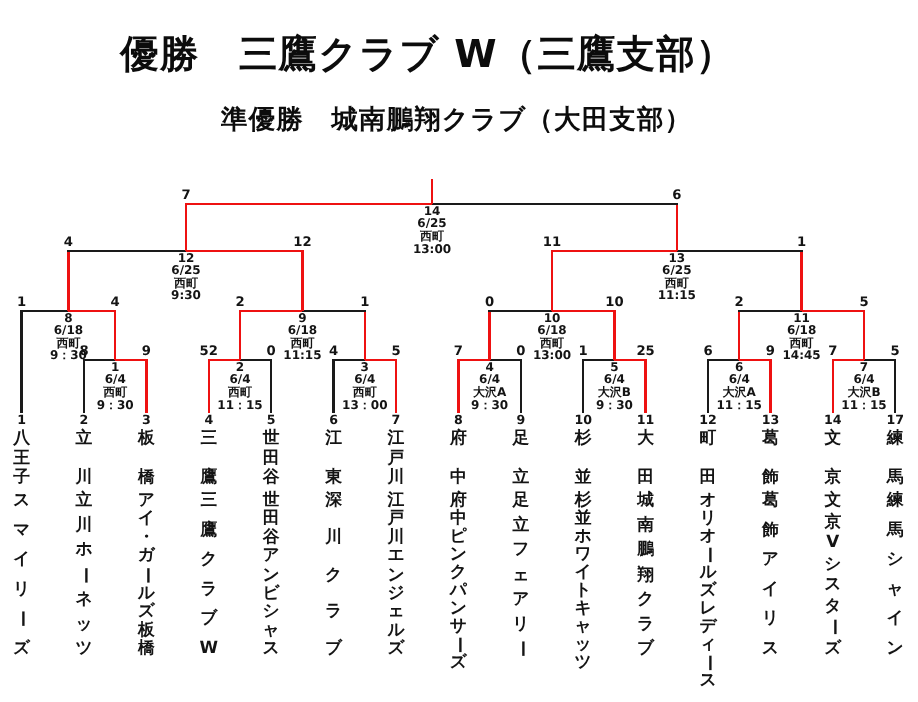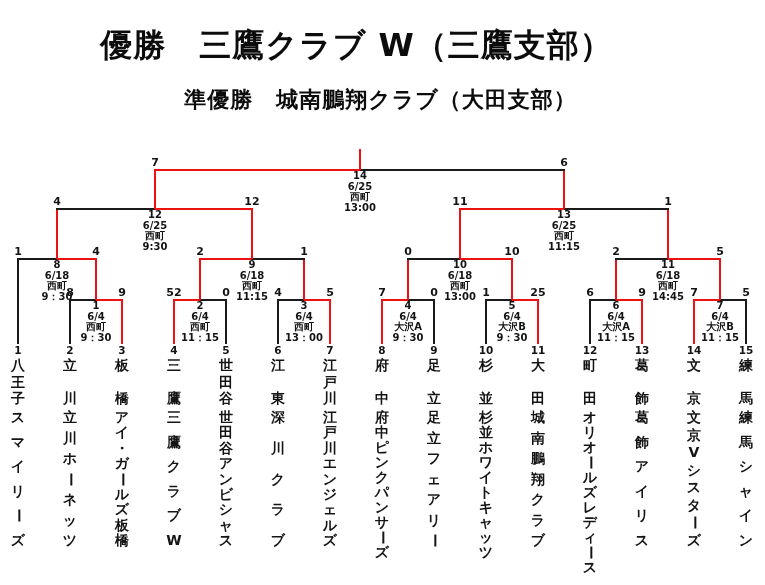--- a/index.html
+++ b/index.html
@@ -418,21 +418,21 @@
           <span class="vchar">京</span>
           <span class="vchar">V</span>
           <span class="vchar">シ</span>
           <span class="vchar">ス</span>
           <span class="vchar">タ</span>
           <span class="vchar rot">ー</span>
           <span class="vchar">ズ</span>
         </div>
       </div>
       <div class="team-col" style="left: 736px;">
-        <div class="team-no">15</div>
+        <div class="team-no">17</div>
         <div class="vstack branch-stack">
           <span class="vchar">練</span>
           <span class="vchar">馬</span>
         </div>
         <div class="vstack name-stack">
           <span class="vchar">練</span>
           <span class="vchar">馬</span>
           <span class="vchar">シ</span>
           <span class="vchar">ャ</span>
           <span class="vchar">イ</span>

